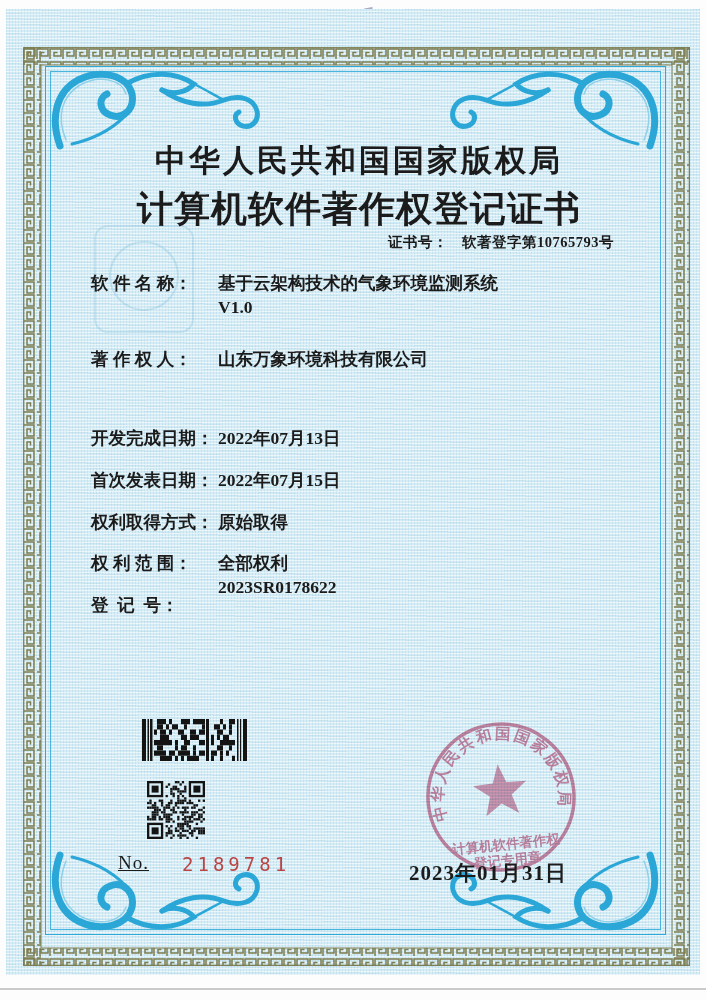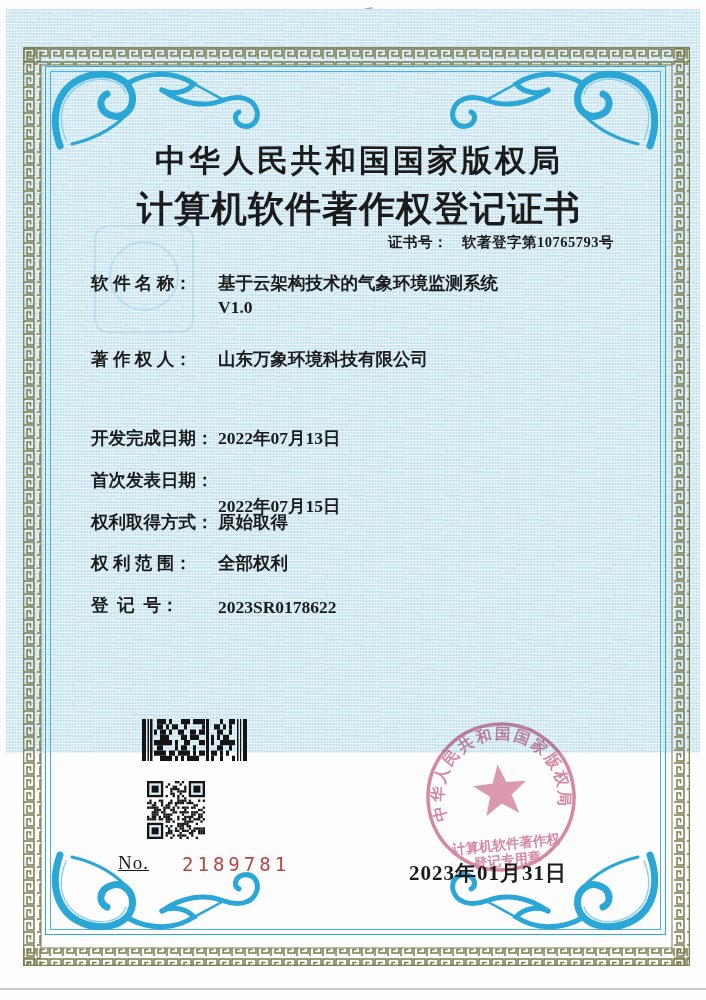--- a/index.html
+++ b/index.html
@@ -3,21 +3,21 @@
 <meta charset="utf-8">
 <style>
   html,body{margin:0;padding:0;}
   body{
     width:706px;height:1000px;position:relative;overflow:hidden;
     background:#fdfdfd;
     font-family:"Liberation Serif","DejaVu Serif",serif;
     color:#1b1b1b;
   }
   .paper{
-    position:absolute;left:6px;top:9px;width:694px;height:744px;
+    position:absolute;left:6px;top:9px;width:694px;height:966px;
     background-color:#d7edf5;
     background-image:
       repeating-linear-gradient(0deg, rgba(255,255,255,.55) 0 1px, rgba(255,255,255,0) 1px 3px),
       repeating-linear-gradient(90deg, rgba(150,200,225,.30) 0 1px, rgba(150,200,225,0) 1px 3px),
       repeating-linear-gradient(3deg, rgba(110,175,210,.12) 0 1px, rgba(110,175,210,0) 1px 5px);
   }
   .pencil{
     position:absolute;left:348px;top:4px;font-size:25px;font-style:italic;
     color:#8a93ad;opacity:.75;transform:rotate(-10deg);
     border-bottom:2px solid #8a93ad;padding:0 6px 0 2px;line-height:1.05;
@@ -135,30 +135,30 @@
   <div class="f-value" style="top:262px">基于云架构技术的气象环境监测系统</div>
   <div class="f-value" style="top:288px">V1.0</div>
 
   <div class="f-label" style="top:338px">著 作 权 人：</div>
   <div class="f-value" style="top:338px">山东万象环境科技有限公司</div>
 
   <div class="f-label" style="top:417px">开发完成日期：</div>
   <div class="f-value" style="top:417px">2022年07月13日</div>
 
   <div class="f-label" style="top:459px">首次发表日期：</div>
-  <div class="f-value" style="top:485px">2022年07月15日</div>
+  <div class="f-value" style="top:459px">2022年07月15日</div>
 
   <div class="f-label" style="top:501px">权利取得方式：</div>
   <div class="f-value" style="top:501px">原始取得</div>
 
   <div class="f-label" style="top:542px">权 利 范 围：</div>
   <div class="f-value" style="top:542px">全部权利</div>
 
   <div class="f-label" style="top:584px">登  记  号：</div>
-  <div class="f-value" style="top:588px">2023SR0178622</div>
+  <div class="f-value" style="top:568px">2023SR0178622</div>
 
 
   <svg class="barcode" width="106" height="42" viewBox="0 0 106 42">
     <g fill="#141414">
       <rect x="0" y="0" width="4" height="42"></rect>
       <rect x="5.5" y="0" width="1.5" height="42"></rect>
       <rect x="8" y="0" width="2.5" height="42"></rect>
       <rect x="64" y="0" width="3" height="42"></rect>
       <rect x="95" y="0" width="1.5" height="42"></rect>
       <rect x="98" y="0" width="1.2" height="42"></rect>

